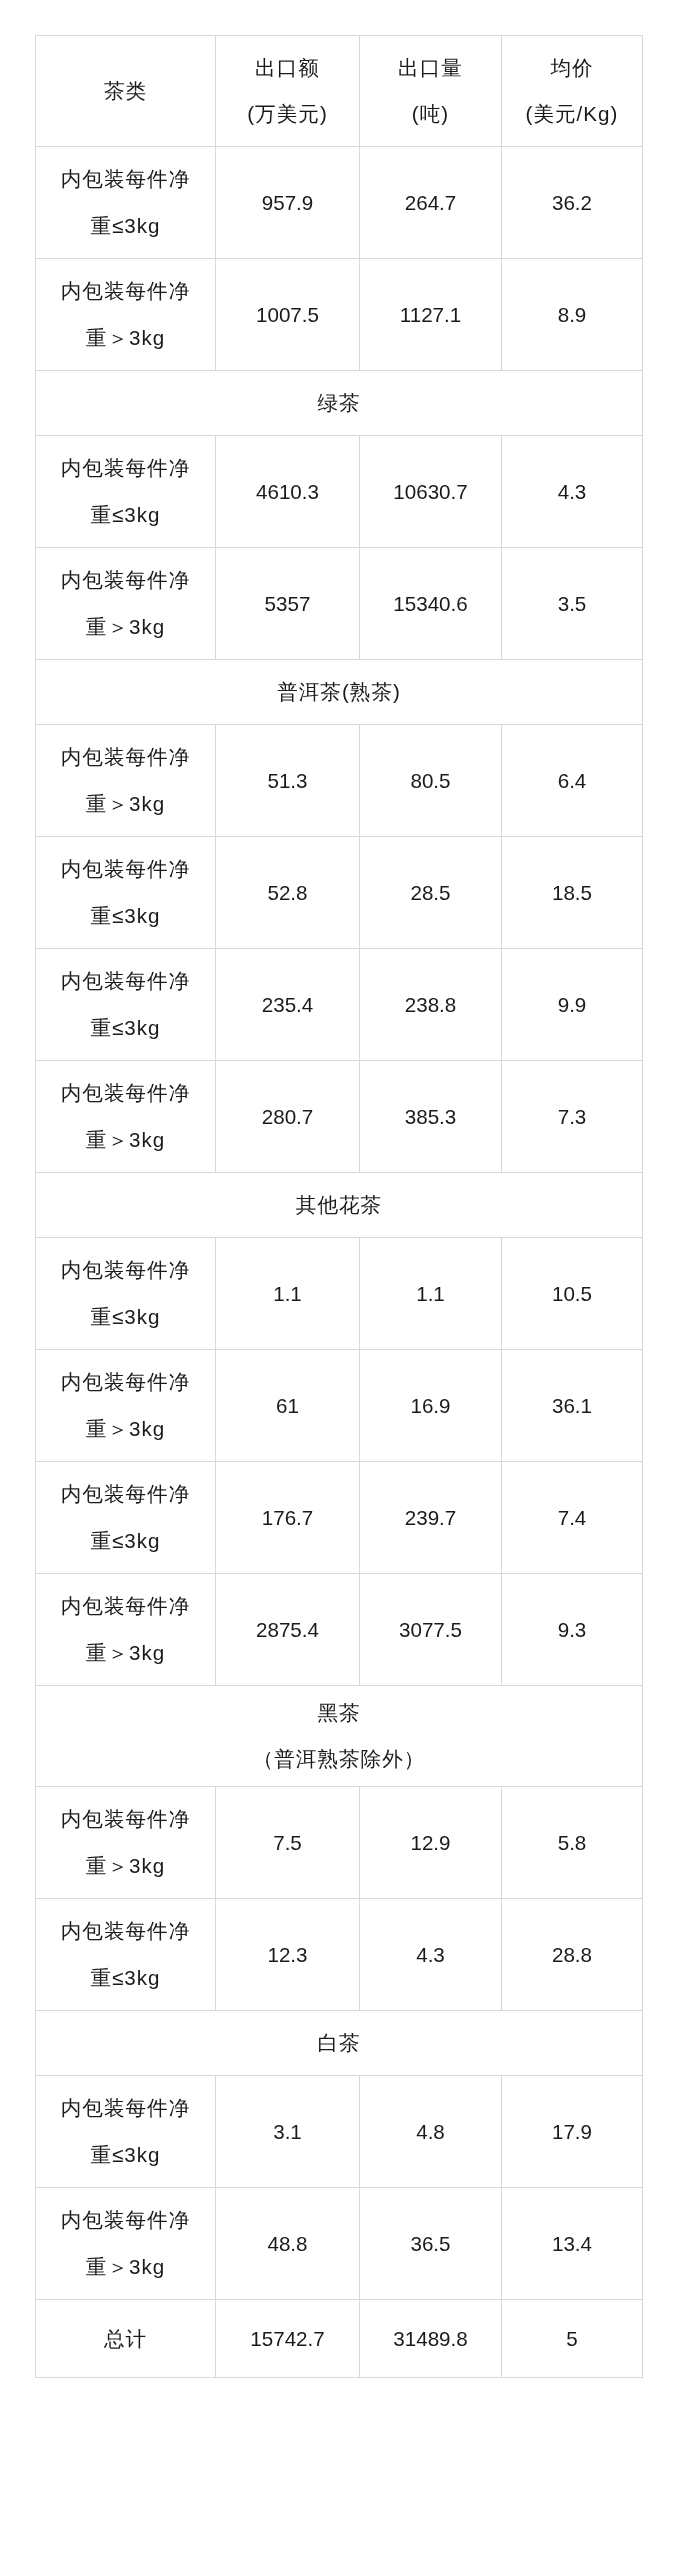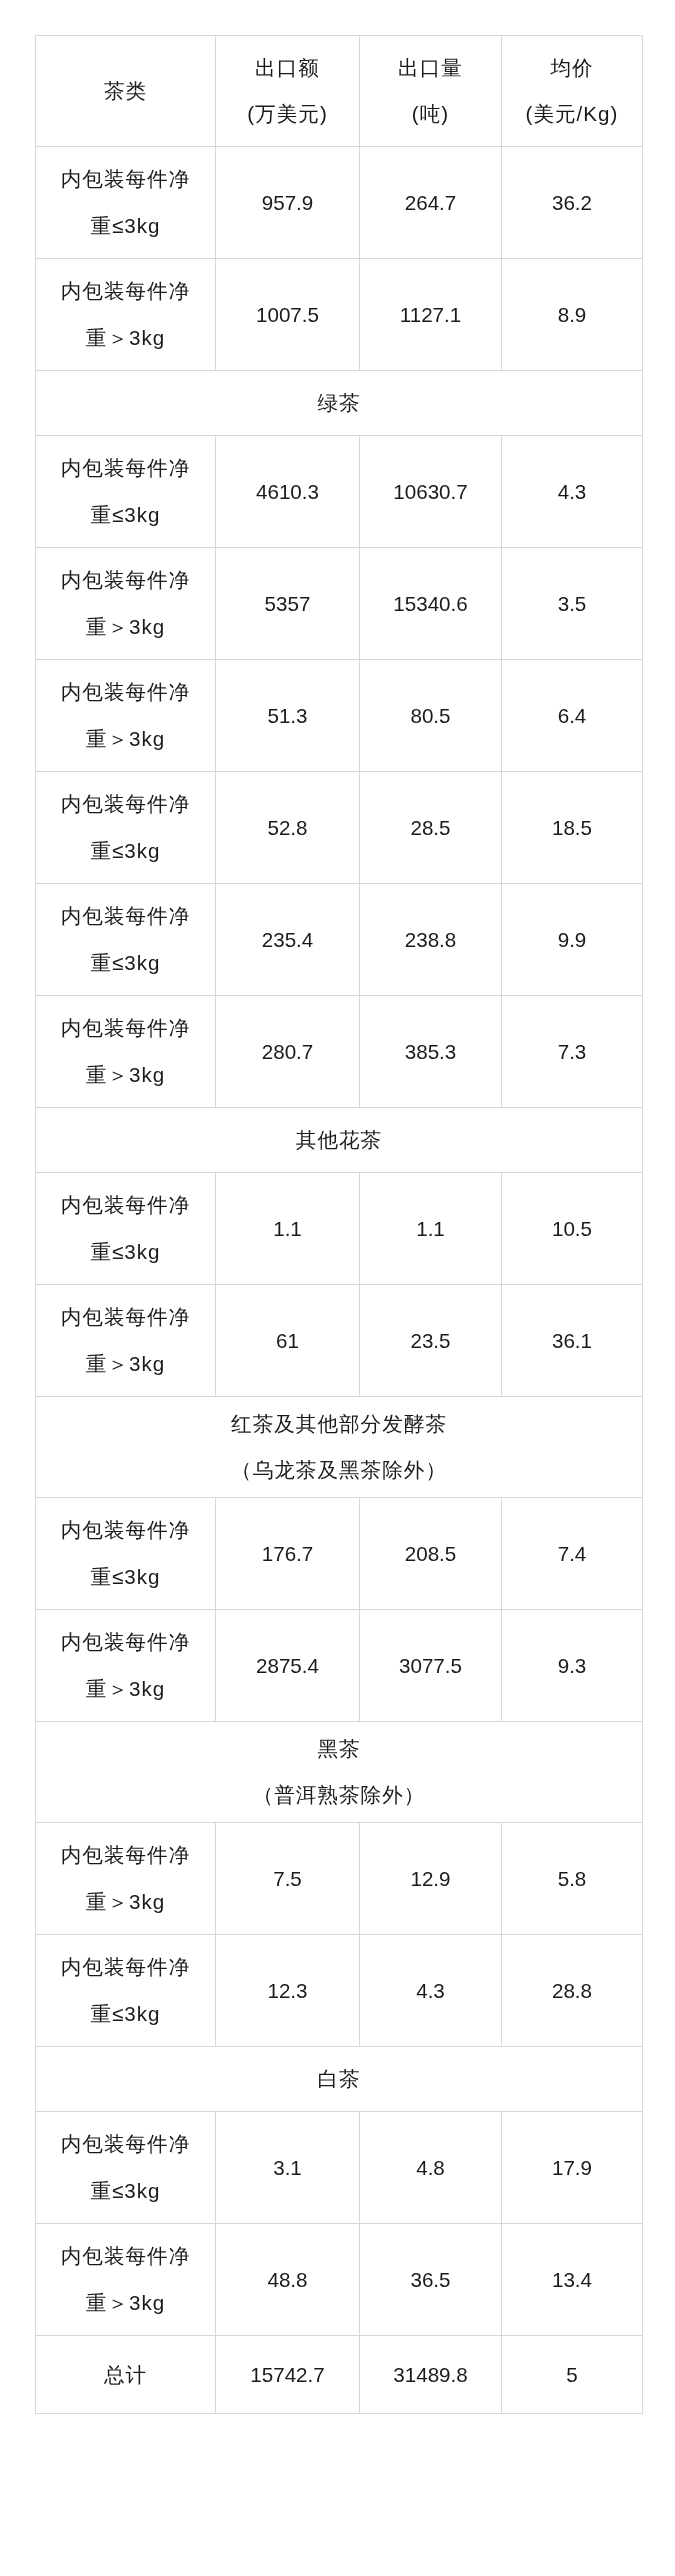--- a/index.html
+++ b/index.html
@@ -112,20 +112,25 @@
         </tr>
         <tr class="data-row">
           <td class="label-cell">
             <div class="line">内包装每件净</div>
             <div class="line">重＞3kg</div>
           </td>
           <td class="num-cell">5357</td>
           <td class="num-cell">15340.6</td>
           <td class="num-cell">3.5</td>
         </tr>
+        <tr class="section-title-row">
+          <td colspan="4" class="title-cell">
+            <div class="line">普洱茶(熟茶)</div>
+          </td>
+        </tr>
         <tr class="data-row">
           <td class="label-cell">
             <div class="line">内包装每件净</div>
             <div class="line">重＞3kg</div>
           </td>
           <td class="num-cell">51.3</td>
           <td class="num-cell">80.5</td>
           <td class="num-cell">6.4</td>
         </tr>
         <tr class="data-row">
@@ -168,36 +173,30 @@
           <td class="num-cell">1.1</td>
           <td class="num-cell">1.1</td>
           <td class="num-cell">10.5</td>
         </tr>
         <tr class="data-row">
           <td class="label-cell">
             <div class="line">内包装每件净</div>
             <div class="line">重＞3kg</div>
           </td>
           <td class="num-cell">61</td>
-          <td class="num-cell">23.5</td>
+          <td class="num-cell">16.9</td>
           <td class="num-cell">36.1</td>
         </tr>
-        <tr class="section-title-row tall">
-          <td colspan="4" class="title-cell">
-            <div class="line">红茶及其他部分发酵茶</div>
-            <div class="line">（乌龙茶及黑茶除外）</div>
-          </td>
-        </tr>
         <tr class="data-row">
           <td class="label-cell">
             <div class="line">内包装每件净</div>
             <div class="line">重≤3kg</div>
           </td>
           <td class="num-cell">176.7</td>
-          <td class="num-cell">208.5</td>
+          <td class="num-cell">239.7</td>
           <td class="num-cell">7.4</td>
         </tr>
         <tr class="data-row">
           <td class="label-cell">
             <div class="line">内包装每件净</div>
             <div class="line">重＞3kg</div>
           </td>
           <td class="num-cell">2875.4</td>
           <td class="num-cell">3077.5</td>
           <td class="num-cell">9.3</td>

